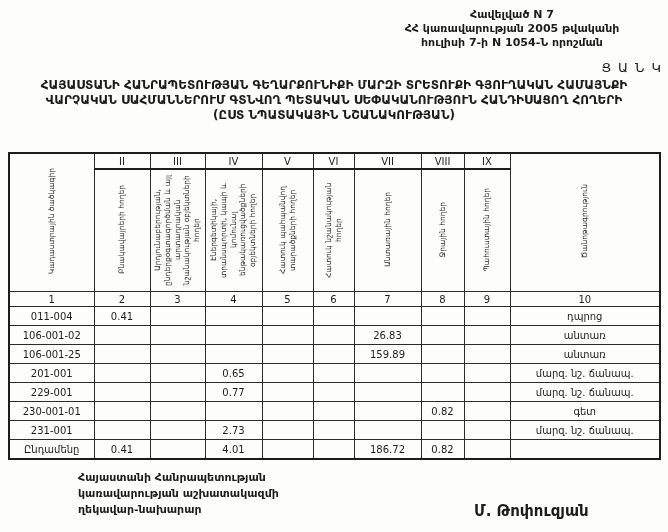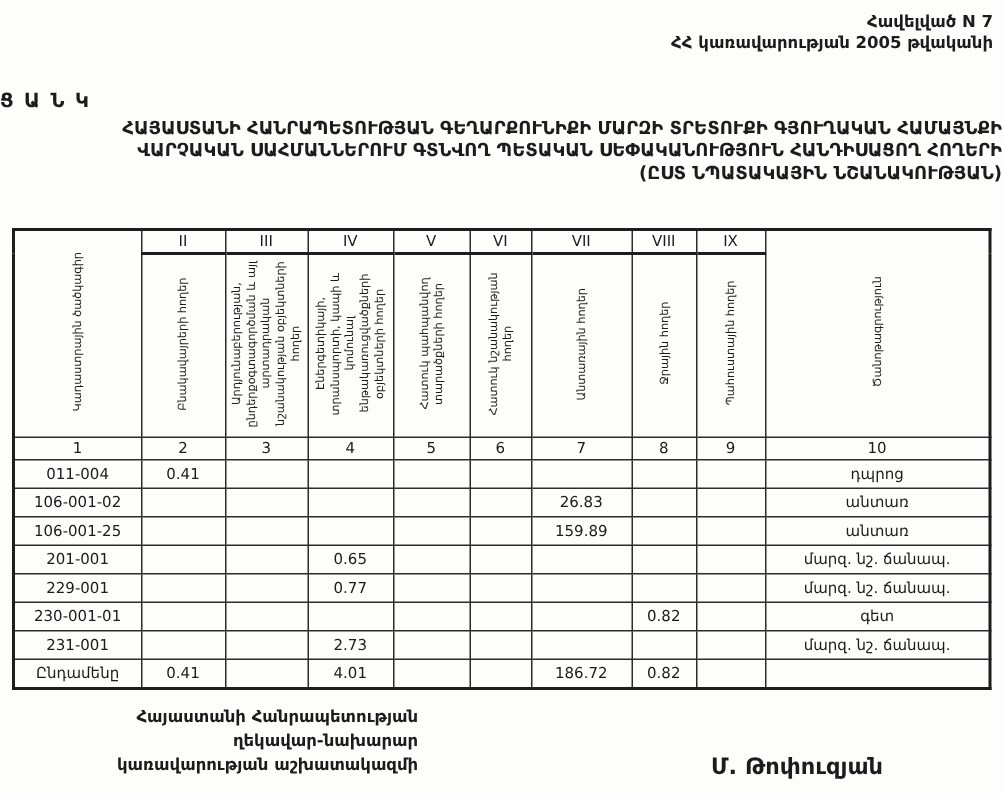--- a/index.html
+++ b/index.html
@@ -8,28 +8,28 @@
     background:#fdfdfc;color:#1c1c1c;
     font-family:"DejaVu Sans", sans-serif;
     -webkit-font-smoothing:none;
   }
   .appendix{
     position:absolute;top:8px;right:6px;width:300px;
     text-align:center;font-weight:bold;font-size:11px;line-height:14px;
   }
   .doc-title{
     position:absolute;top:60px;left:0;width:668px;
-    text-align:left;font-weight:bold;font-size:13px;letter-spacing:7px;
+    text-align:right;font-weight:normal;font-size:13px;letter-spacing:7px;
   }
   .doc-subtitle{
     position:absolute;top:78px;left:0;width:668px;
     text-align:center;font-weight:bold;font-size:12px;line-height:15px;
     white-space:nowrap;
   }
-  .subtitle-line{display:block;text-align:right;}
+  .subtitle-line{display:block;}
   table.land{
     position:absolute;left:8px;top:152px;
     border-collapse:collapse;table-layout:fixed;width:651px;
     font-size:10px;
   }
   table.land td{
     border:1px solid #2b2b2b;padding:0 2px;overflow:hidden;
     vertical-align:middle;text-align:center;
   }
   table.land{border:2px solid #1d1d1d;}
@@ -55,20 +55,21 @@
     position:absolute;right:14px;top:502px;width:180px;
     font-weight:bold;font-size:15px;
   }
 </style>
 </head>
 <body>
 
 <div class="appendix">
   <span class="subtitle-line">Հավելված N 7</span>
   <span class="subtitle-line">ՀՀ կառավարության 2005 թվականի</span>
+  <span class="subtitle-line">հուլիսի 7-ի N 1054-Ն որոշման</span>
 </div>
 
 <div class="doc-title">ՑԱՆԿ</div>
 
 <div class="doc-subtitle">
   <span class="subtitle-line">ՀԱՅԱՍՏԱՆԻ ՀԱՆՐԱՊԵՏՈՒԹՅԱՆ ԳԵՂԱՐՔՈՒՆԻՔԻ ՄԱՐԶԻ  ՏՐԵՏՈՒՔԻ ԳՅՈՒՂԱԿԱՆ ՀԱՄԱՅՆՔԻ</span>
   <span class="subtitle-line">ՎԱՐՉԱԿԱՆ ՍԱՀՄԱՆՆԵՐՈՒՄ  ԳՏՆՎՈՂ  ՊԵՏԱԿԱՆ ՍԵՓԱԿԱՆՈՒԹՅՈՒՆ  ՀԱՆԴԻՍԱՑՈՂ ՀՈՂԵՐԻ</span>
   <span class="subtitle-line">(ԸՍՏ ՆՊԱՏԱԿԱՅԻՆ ՆՇԱՆԱԿՈՒԹՅԱՆ)</span>
 </div>
 
@@ -214,17 +215,17 @@
     <td>186.72</td>
     <td>0.82</td>
     <td></td>
     <td class="note"></td>
   </tr>
 </tbody>
   </table>
 
 <div class="footer-left">
   <span class="subtitle-line">Հայաստանի Հանրապետության</span>
+  <span class="subtitle-line">կառավարության աշխատակազմի</span>
   <span class="subtitle-line">ղեկավար-նախարար</span>
-  <span class="subtitle-line">կառավարության աշխատակազմի</span>
 </div>
 
 <div class="footer-sign">Մ. Թոփուզյան</div>
 
 </body></html>

